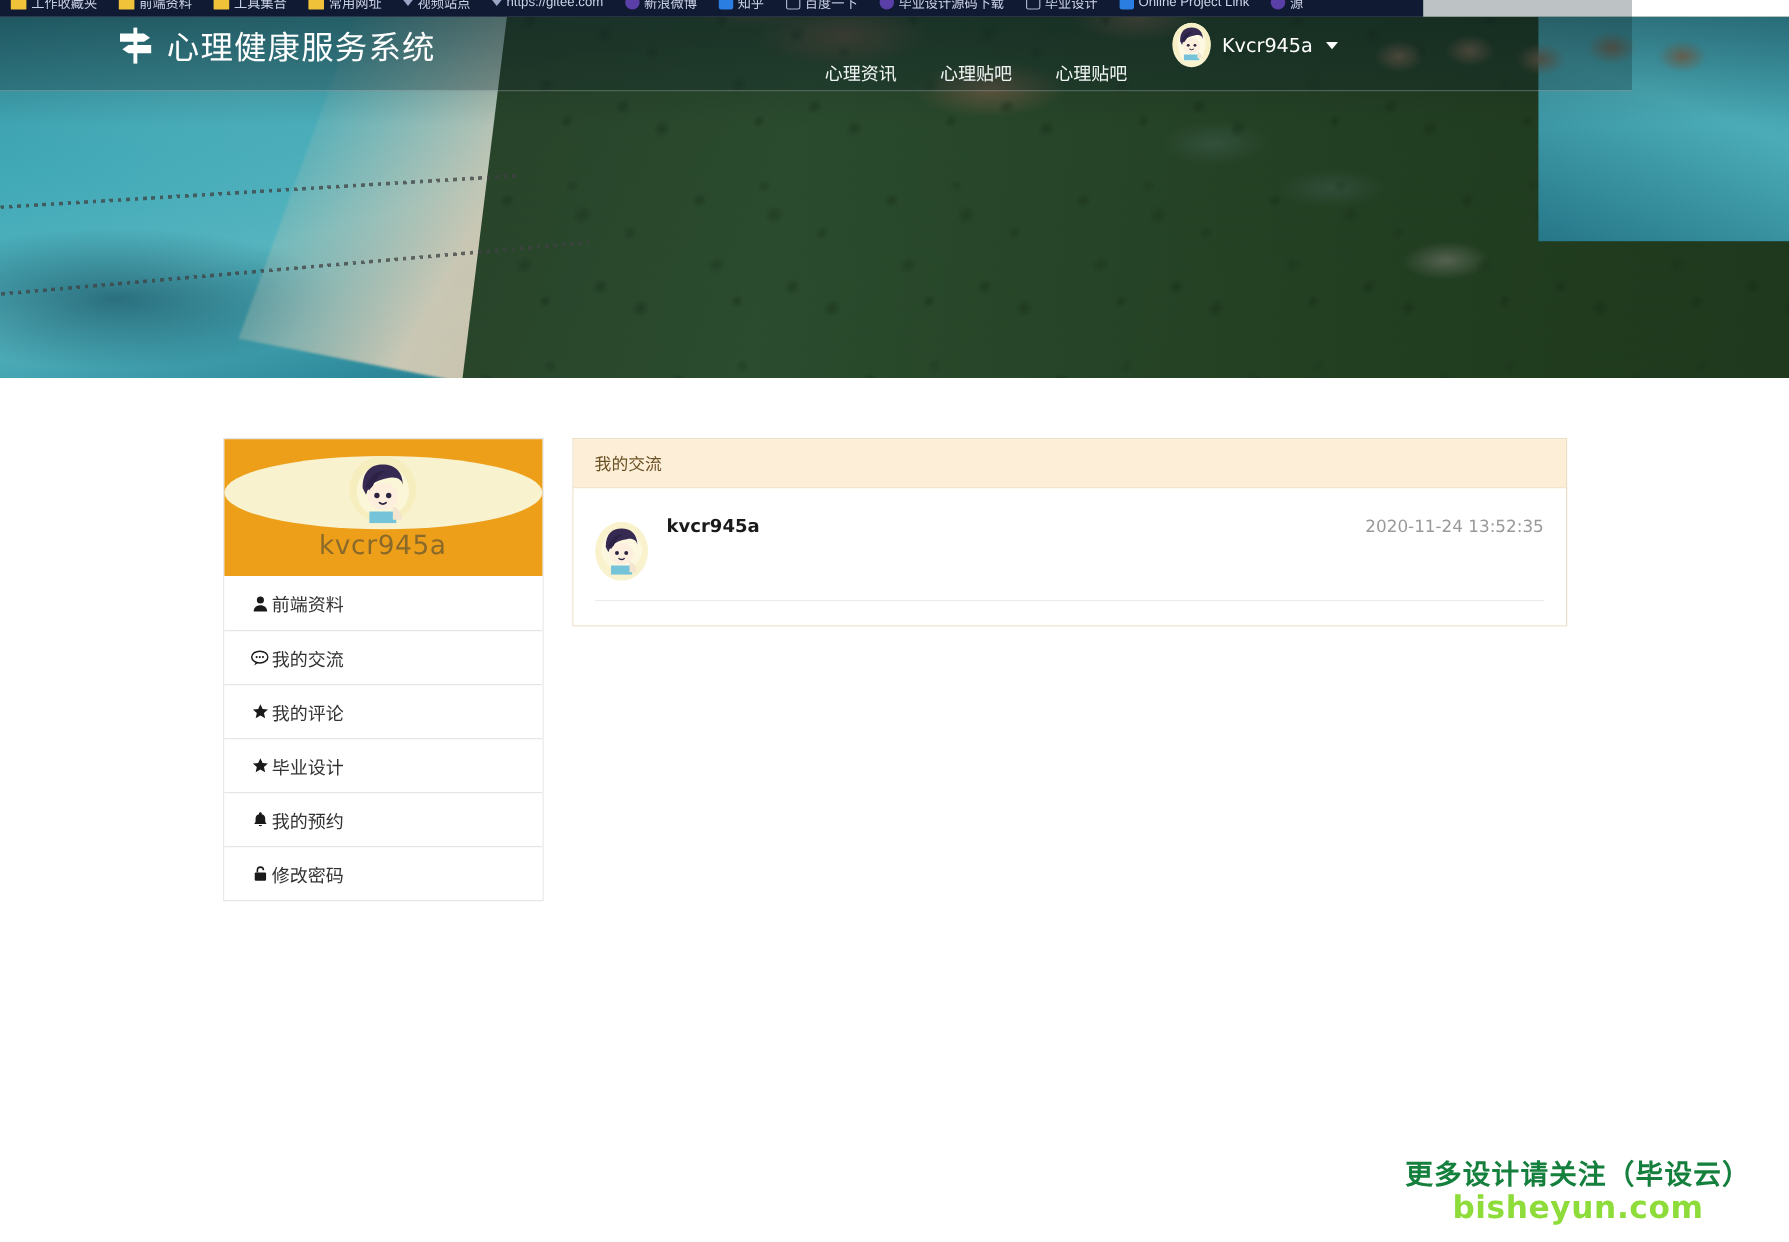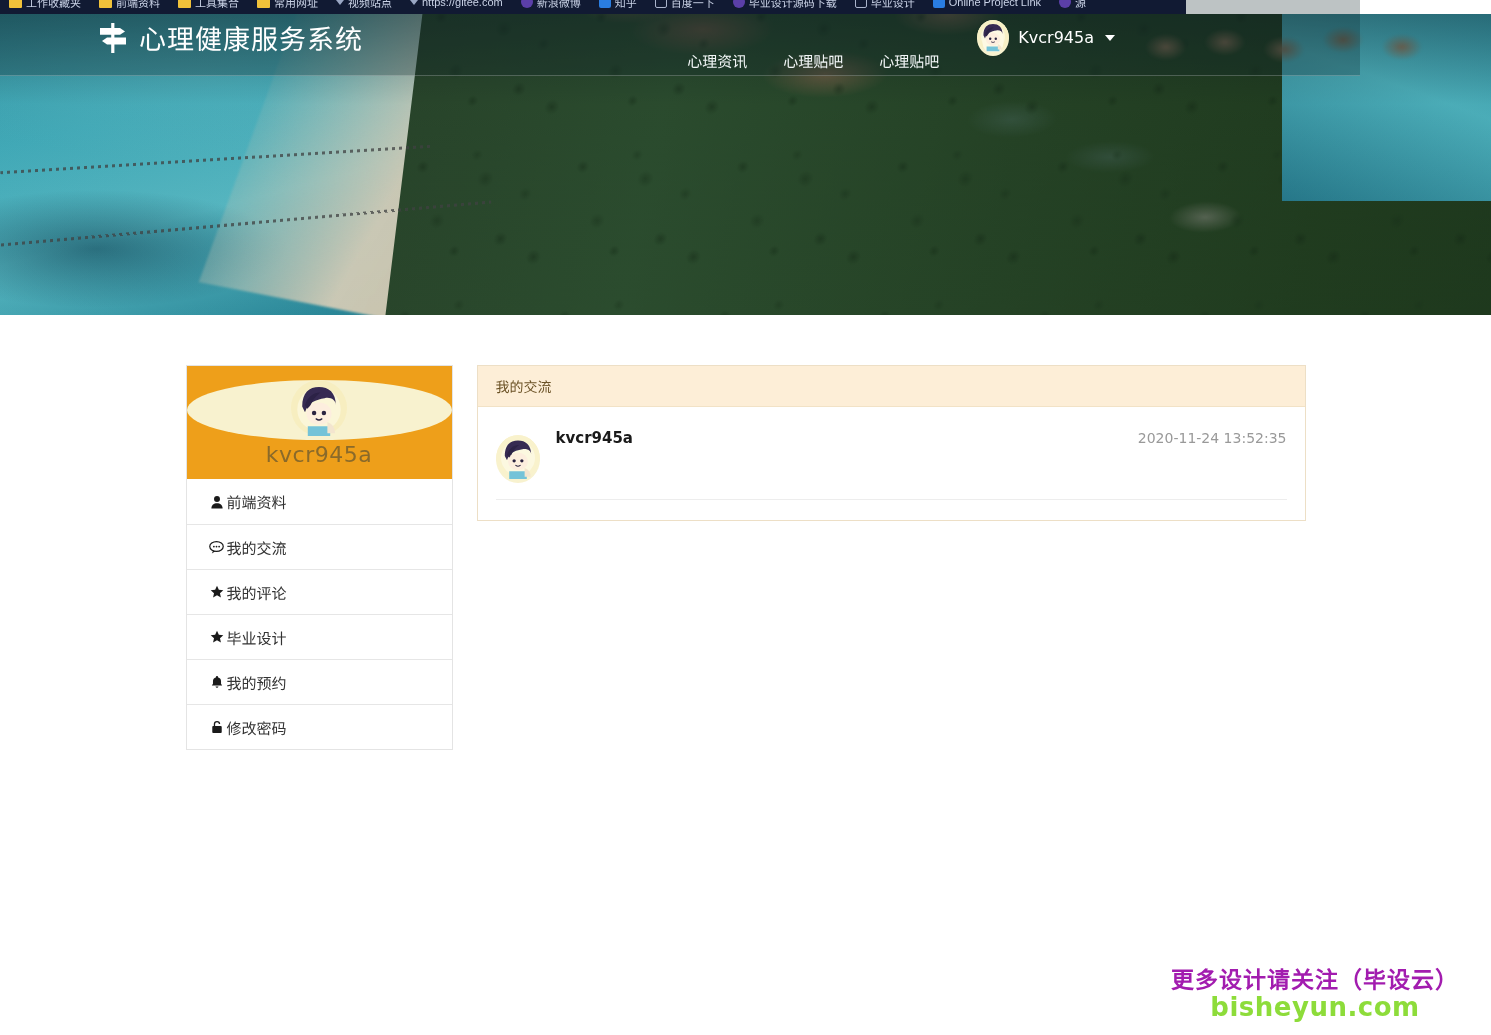--- a/index.html
+++ b/index.html
@@ -344,21 +344,21 @@
     position: absolute;
     right: 32px; bottom: 14px;
     text-align: center;
     z-index: 40;
     pointer-events: none;
     font-family: "DejaVu Sans", "Liberation Sans", sans-serif;
   }
   .wm-line1 {
     font-size: 23px;
     font-weight: bold;
-    color: #a21caf;
+    color: #15803d;
     letter-spacing: 1px;
     text-shadow: 0 0 2px rgba(255,255,255,.9);
     line-height: 1.15;
   }
   .wm-line2 {
     font-size: 26px;
     font-weight: bold;
     color: #8ddc3a;
     letter-spacing: .5px;
     text-shadow: 0 0 2px rgba(255,255,255,.9);

